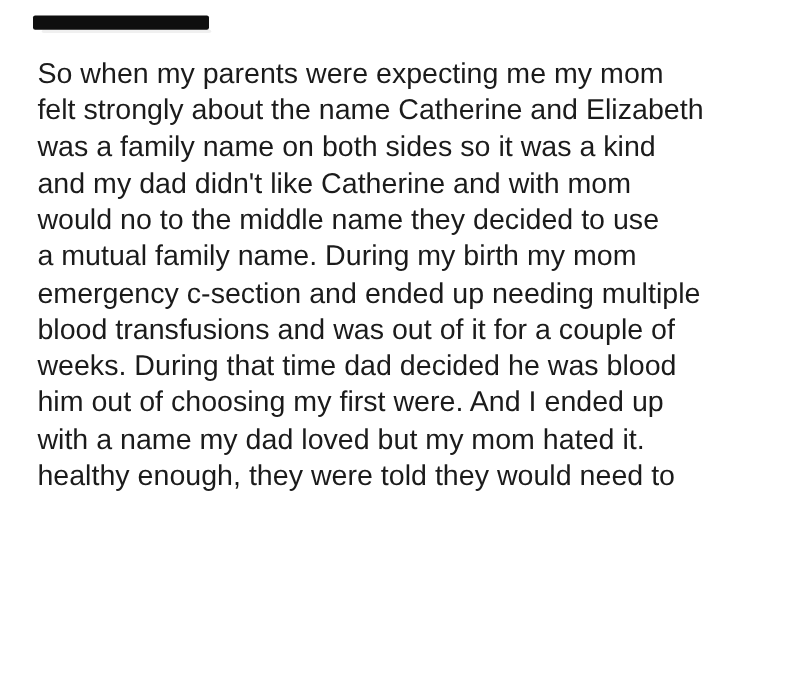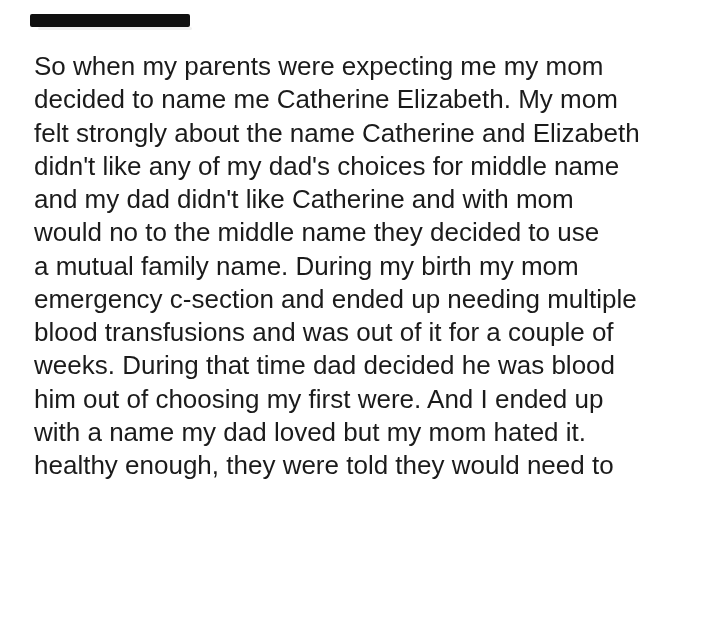--- a/index.html
+++ b/index.html
@@ -57,23 +57,22 @@
   }
 </style>
 </head>
 <body>
 
 <div class="page">
   <div class="redacted-bar" style="background-color: rgb(15, 15, 15);"></div>
   <div class="redaction-shadow"></div>
   <div class="post-text">
       <div class="text-line">So when my parents were expecting me my mom</div>
-      <div class="text-line">decided to name me Catherine Elizabeth. My mom</div>
       <div class="text-line">felt strongly about the name Catherine and Elizabeth</div>
-      <div class="text-line">didn't like any of my dad's choices for middle name</div>
+      <div class="text-line">was a family name on both sides so it was a kind</div>
       <div class="text-line">and my dad didn't like Catherine and with mom</div>
       <div class="text-line">would no to the middle name they decided to use</div>
       <div class="text-line">a mutual family name. During my birth my mom</div>
       <div class="text-line">emergency c-section and ended up needing multiple</div>
       <div class="text-line">blood transfusions and was out of it for a couple of</div>
       <div class="text-line">weeks. During that time dad decided he was blood</div>
       <div class="text-line">him out of choosing my first were. And I ended up</div>
       <div class="text-line">with a name my dad loved but my mom hated it.</div>
       <div class="text-line">healthy enough, they were told they would need to</div>
     </div>

